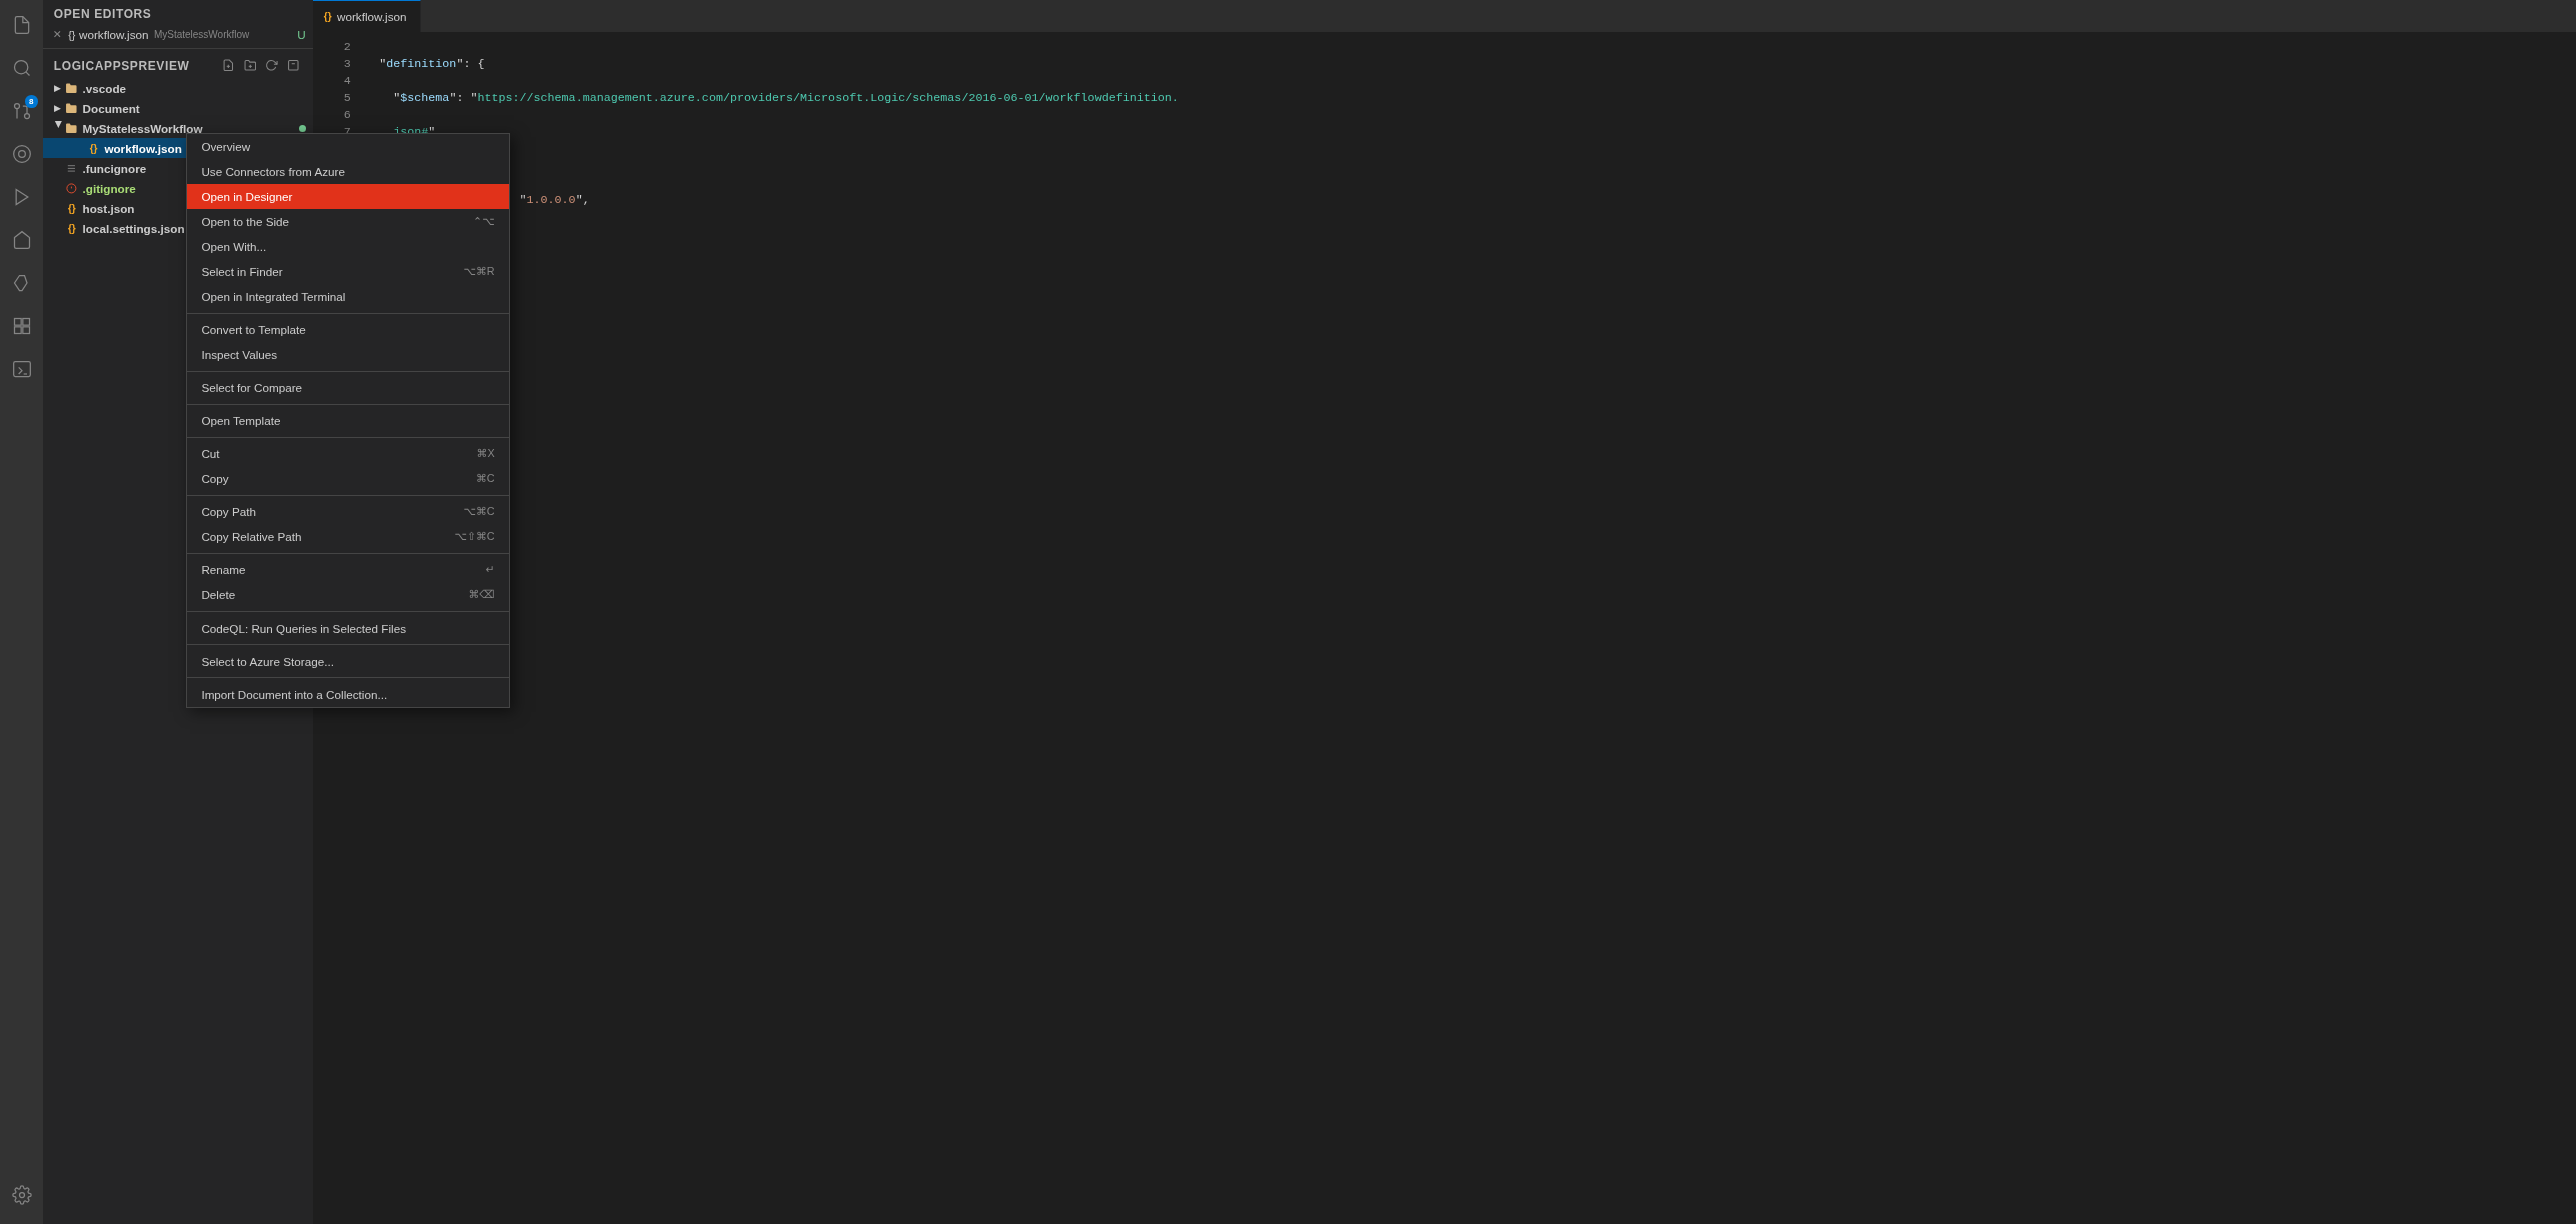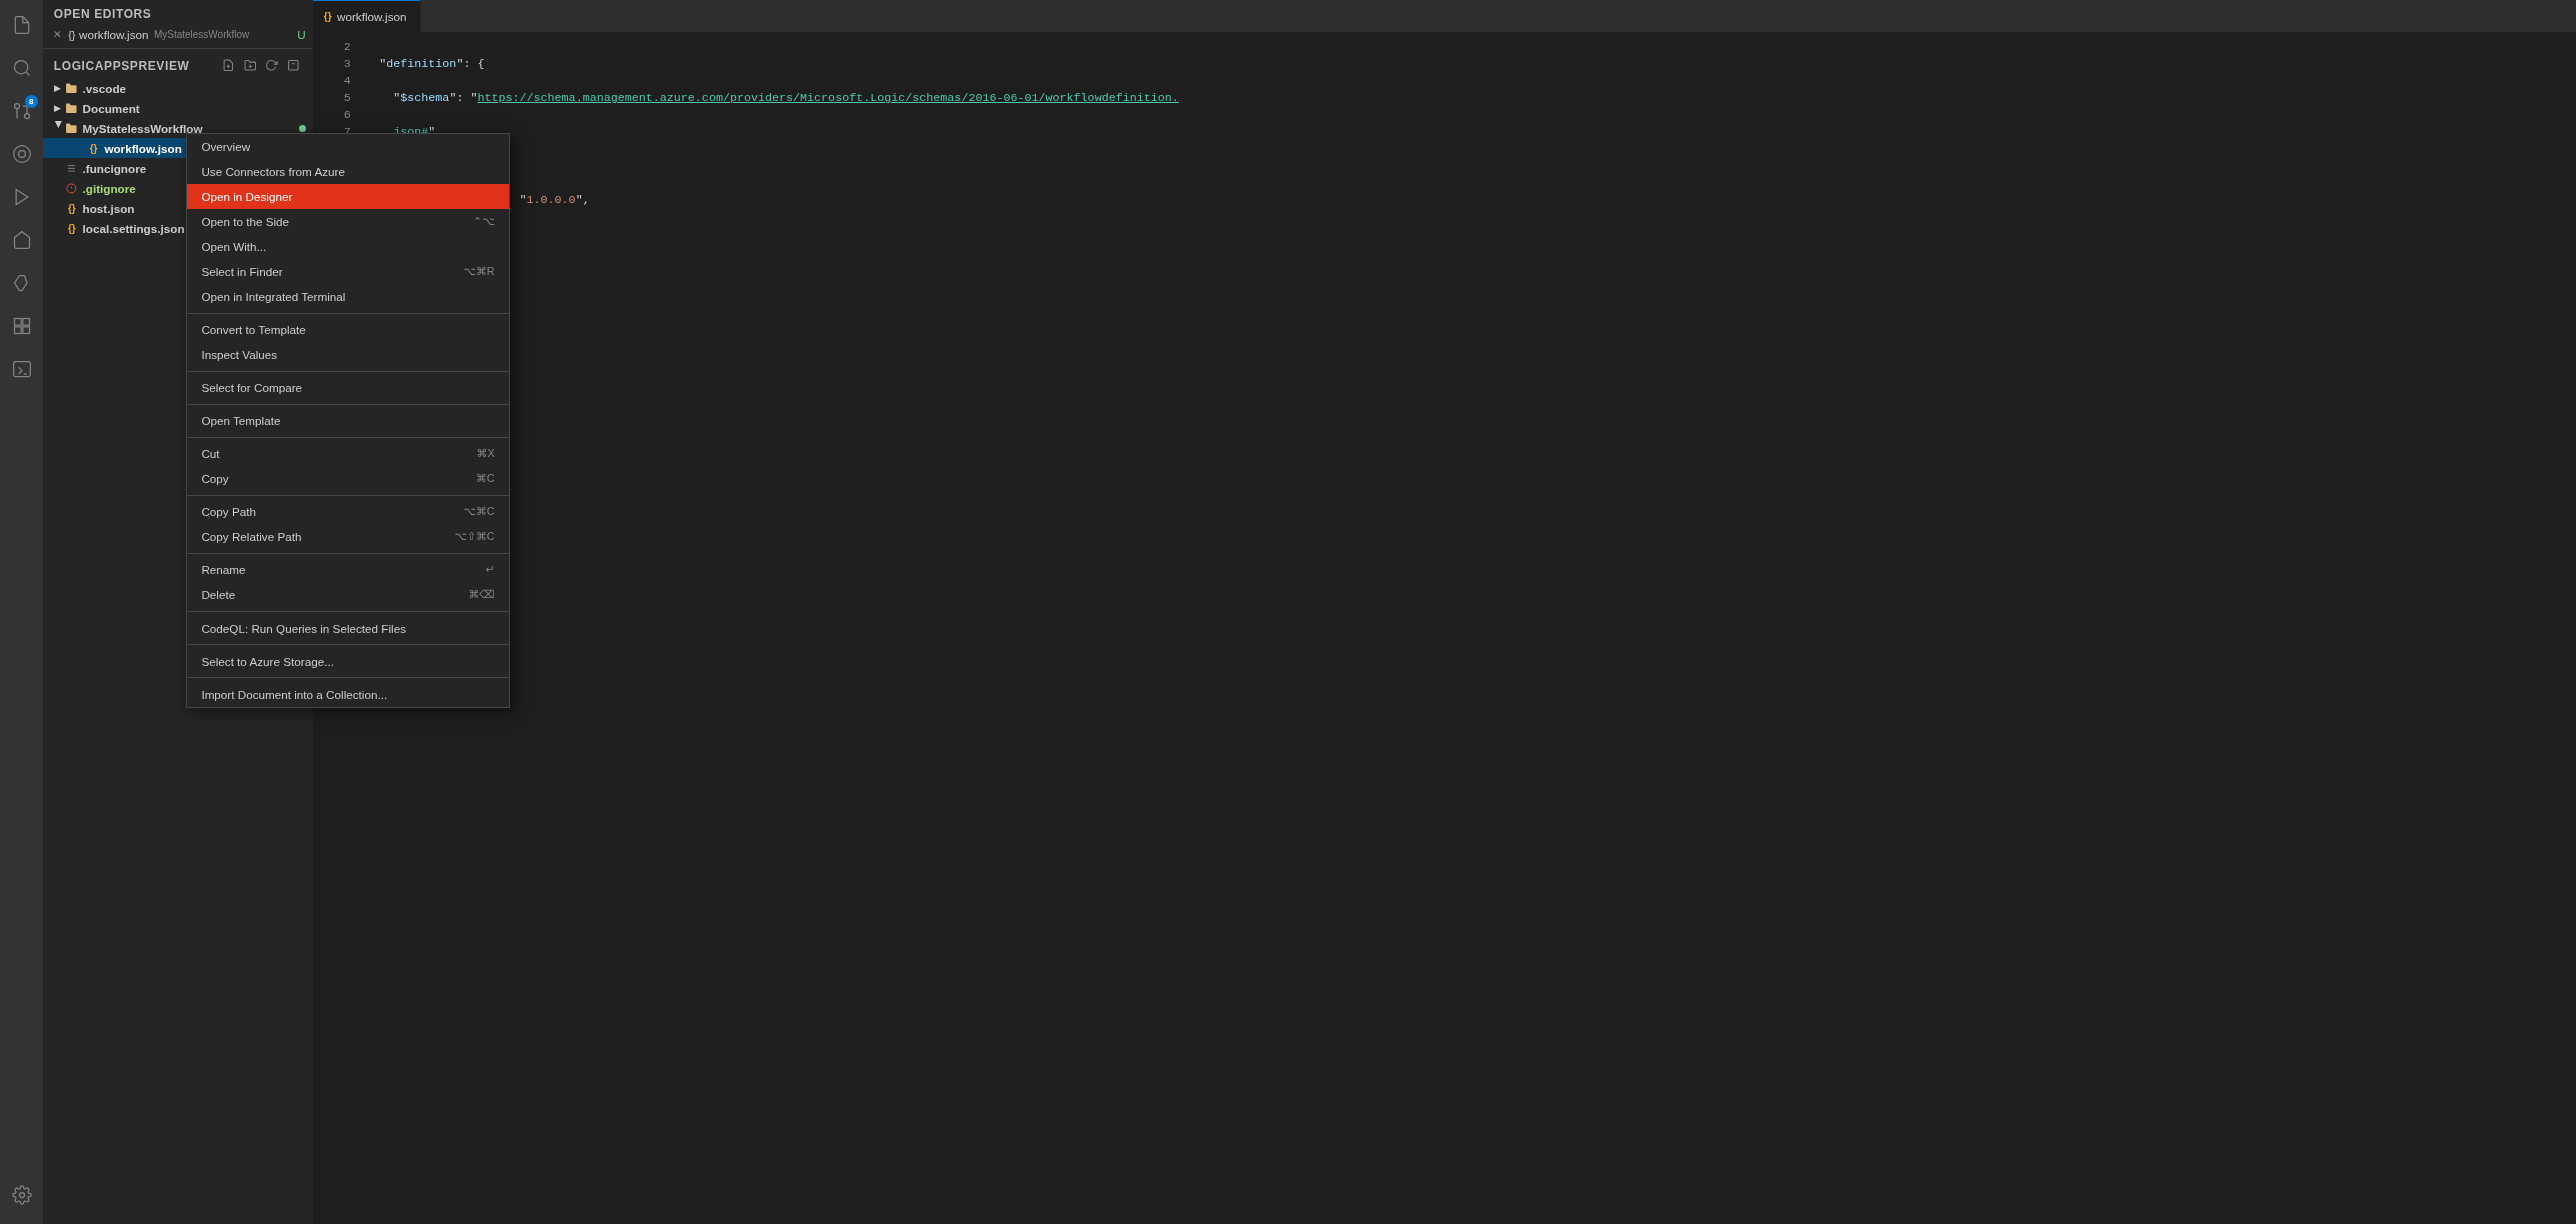--- a/index.html
+++ b/index.html
@@ -221,21 +221,21 @@
       padding: 7.2px 0 7.2px 7.2px;
       font-family: 'Consolas', 'Courier New', monospace;
       font-size: 11.7px;
       line-height: 17px;
       overflow: auto;
       white-space: pre;
     }
     .code-line { display: block; }
     .json-key { color: #9cdcfe; }
     .json-string { color: #ce9178; }
-    .json-link { color: #4ec9b0; text-decoration: underline; }
+    .json-link { color: #4ec9b0; }
     .json-punct { color: #d4d4d4; }
 
     
     .context-menu-overlay {
       position: fixed;
       top: 0;
       left: 12px;
       width: 100%;
       height: 100%;
       z-index: 1000;

